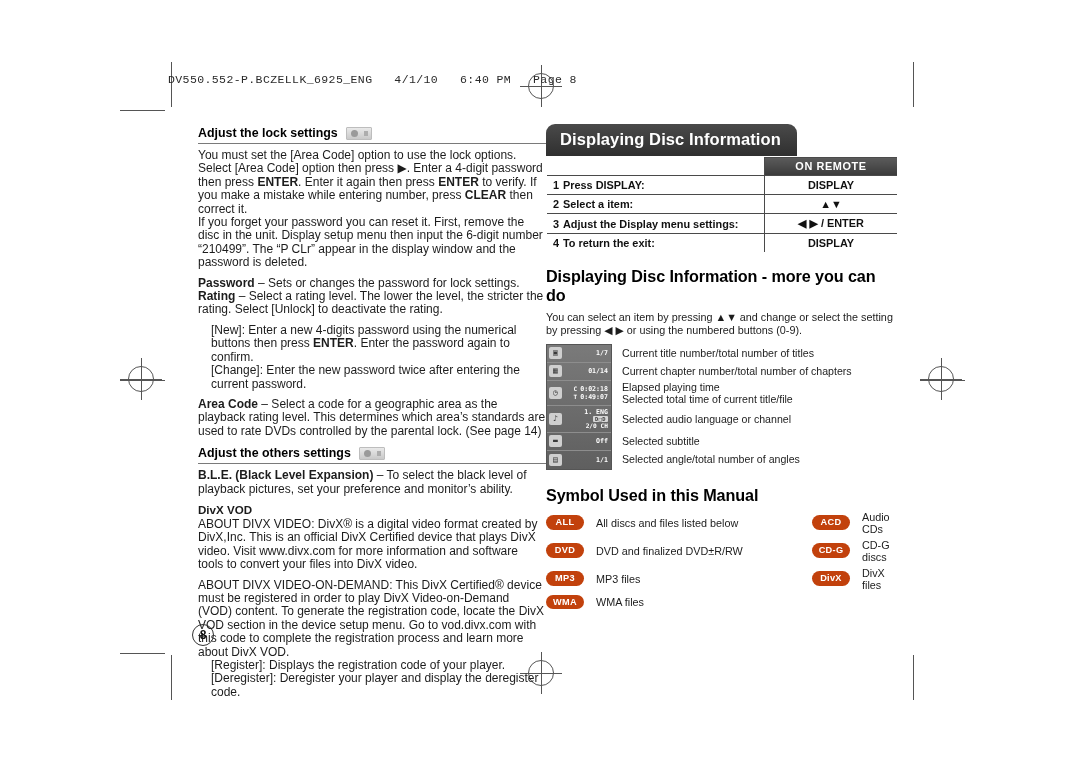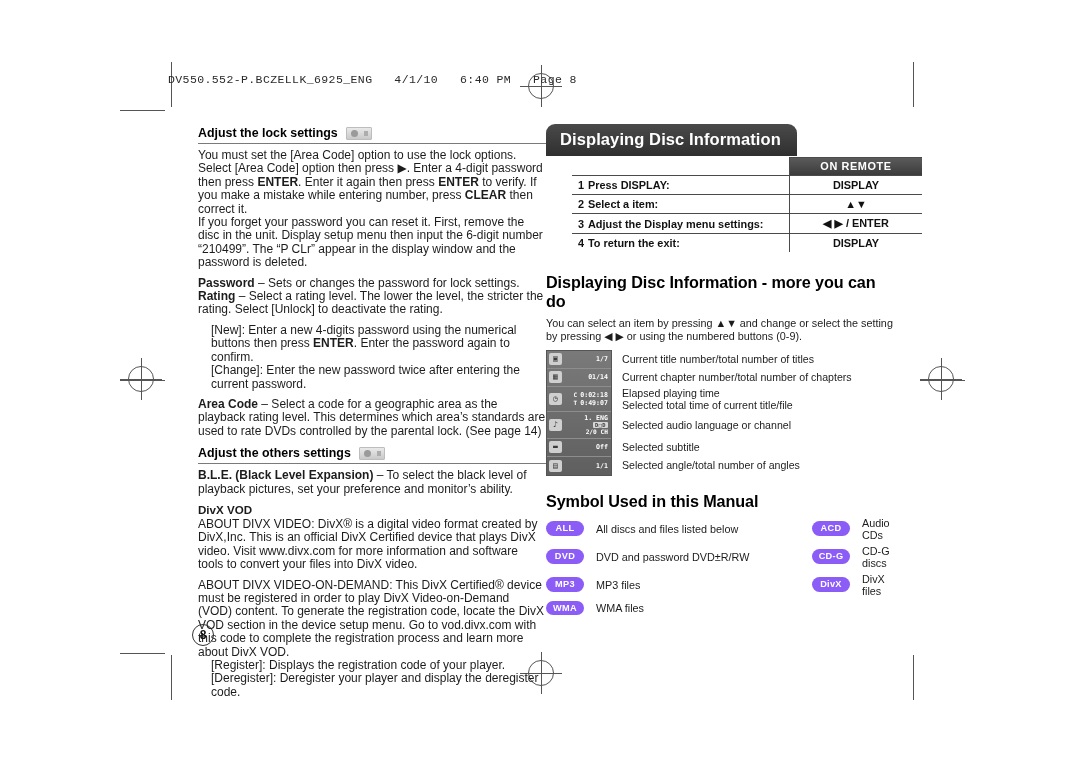--- a/index.html
+++ b/index.html
@@ -130,21 +130,20 @@
   }
 
   
   .remote-table {
     width: 100%;
     border-collapse: collapse;
     border: 1.5px solid #3a3a3a;
     border-radius: 0 0 10px 10px;
     overflow: hidden;
     table-layout: fixed;
-    margin-left: 25px;
   }
   .remote-table td {
     border: 1px solid #4a4a4a;
     font-size: 10.9px;
     font-weight: bold;
     padding: 3px 6px;
     color: #111;
     vertical-align: middle;
   }
   .remote-table .col-a { width: 63%; }
@@ -161,21 +160,21 @@
     letter-spacing: 0.6px;
     border-radius: 0 0 0 0;
   }
   .step-num { display: inline-block; width: 10px; }
 
   
   .h2 {
     font-size: 16.2px;
     font-weight: bold;
     color: #000;
-    margin: 20px 0 6px 0;
+    margin: 14px 0 6px 0;
     letter-spacing: -0.1px;
   }
   .h2.second { margin-top: 16px; }
 
   
   .osd-block {
     display: flex;
     margin-top: 6px;
     gap: 10px;
   }
@@ -247,21 +246,21 @@
   
   .sym-grid {
     display: grid;
     grid-template-columns: 42px 208px 42px auto;
     row-gap: 4px;
     column-gap: 8px;
     align-items: center;
     margin-top: 5px;
   }
   .pill {
-    background: #8b5cf6;
+    background: #c2410c;
     color: #fff;
     font-size: 9.2px;
     font-weight: bold;
     text-align: center;
     border-radius: 9px;
     padding: 2px 0 2.5px 0;
     letter-spacing: 0.3px;
     width: 38px;
   }
   .sym-label { font-size: 10.8px; color: #1c1c1c; }
@@ -427,21 +426,21 @@
 
   <div class="h2 second">Symbol Used in this Manual</div>
 
   <div class="sym-grid">
     <div class="pill">ALL</div>
     <div class="sym-label">All discs and files listed below</div>
     <div class="pill">ACD</div>
     <div class="sym-label">Audio CDs</div>
 
     <div class="pill">DVD</div>
-    <div class="sym-label">DVD and password DVD±R/RW</div>
+    <div class="sym-label">DVD and finalized DVD±R/RW</div>
     <div class="pill">CD-G</div>
     <div class="sym-label">CD-G discs</div>
 
     <div class="pill">MP3</div>
     <div class="sym-label">MP3 files</div>
     <div class="pill">DivX</div>
     <div class="sym-label">DivX files</div>
 
     <div class="pill">WMA</div>
     <div class="sym-label">WMA files</div>

